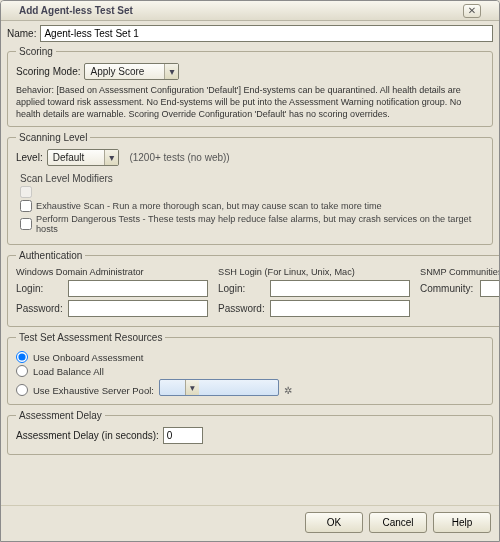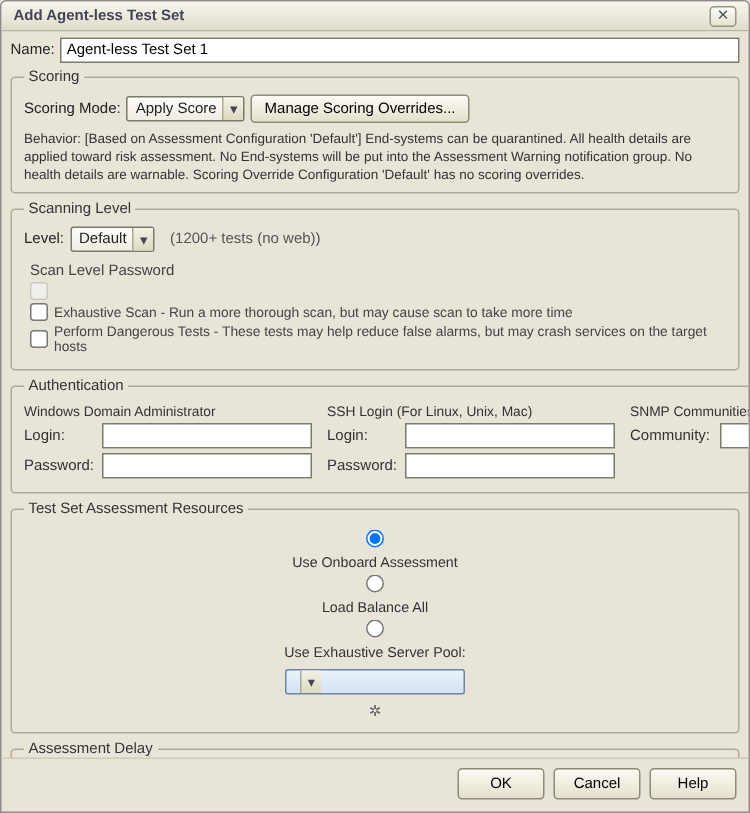--- a/index.html
+++ b/index.html
@@ -18,21 +18,21 @@
       height: 542px;
       background: #e8e4d8;
       border: 1px solid #8b8b8b;
       border-radius: 4px 4px 0 0;
       display: flex;
       flex-direction: column;
     }
     .titlebar {
       background: linear-gradient(#f8f6ee, #e0dccc);
       border-bottom: 1px solid #b8b4a4;
-      padding: 4px 8px;
+      padding: 4px 18px;
       display: flex;
       align-items: center;
       justify-content: space-between;
       border-radius: 3px 3px 0 0;
       height: 20px;
     }
     .titlebar .title { font-weight: bold; color: #445; }
     .titlebar .closebox {
       width: 18px; height: 14px;
       border: 1px solid #9a9684;
@@ -79,21 +79,21 @@
     .combo {
       display: inline-flex;
       align-items: center;
       border: 1px solid #7b7b6b;
       background: linear-gradient(#fdfdfb,#efece0);
       border-radius: 2px;
       height: 17px;
       padding: 0 0 0 5px;
       cursor: pointer;
     }
-    .combo .combo-txt { padding-right: 4px; }
+    .combo .combo-txt { padding-right: 20px; }
     .combo .combo-arrow {
       width: 14px; height: 15px;
       border-left: 1px solid #aaa796;
       display: flex; align-items:center; justify-content:center;
       color: #445;
       background: linear-gradient(#f3f1e7,#dedabf);
     }
     .combo.blue { background: linear-gradient(#eaf2fb,#d3e3f5); border-color:#6d86a8; min-width:120px; }
     .behavior { font-size: 9px; color: #333; line-height: 1.35; margin-top:4px; }
     .modifiers-box {
@@ -104,21 +104,21 @@
     .chk-row { display:flex; align-items:center; gap:4px; margin:2px 0; font-size:9.2px; color:#444; }
     .chk-row.disabled { color:#9a9a8c; }
     input[type=checkbox] { width:12px; height:12px; margin:0; }
     .auth-cols { display:flex; gap:10px; }
     .auth-col { flex:1; }
     .auth-col .hdr { color:#333; margin-bottom:3px; font-size:9.2px; white-space:nowrap; }
     .auth-row { display:flex; align-items:center; gap:4px; margin-bottom:3px; }
     .auth-row label { width:48px; text-align:left; color:#333; }
     .auth-row input[type=text] { flex:1; min-width:60px; }
     .auth-row.community label { width:56px; }
-    .radio-row { display:flex; align-items:center; gap:5px; margin:2px 0; color:#333; font-size:9.5px;flex-direction:column; }
+    .radio-row { display:flex; align-items:flex-end; gap:5px; margin:2px 0; color:#333; font-size:9.5px; }
     input[type=radio] { width:12px; height:12px; margin:0; }
     .radio-row.with-combo { gap:5px; }
     .settings-icon { font-size:10px; color:#666; cursor:pointer; }
     .delay-input { width:40px; }
     .button-bar {
       display:flex; justify-content:flex-end; gap:6px;
       padding: 6px 8px 8px 0;
       border-top: 1px solid #cfcab5;
     }
     .button-bar .btn { min-width:58px; height:21px; }
@@ -144,37 +144,36 @@
 
 
     <fieldset>
       <legend>Scoring</legend>
       <div class="row">
         <span>Scoring Mode:</span>
         <span class="combo">
           <span class="combo-txt">Apply Score</span>
           <span class="combo-arrow">▾</span>
         </span>
-        <button class="btn">Manage Scoring Overrides...</button>
       </div>
       <div class="behavior">Behavior: [Based on Assessment Configuration 'Default'] End-systems can be quarantined. All health details are applied toward risk assessment. No End-systems will be put into the Assessment Warning notification group. No health details are warnable. Scoring Override Configuration 'Default' has no scoring overrides.</div>
     </fieldset>
 
     <fieldset>
       <legend>Scanning Level</legend>
       <div class="row">
         <span>Level:</span>
         <span class="combo">
           <span class="combo-txt">Default</span>
           <span class="combo-arrow">▾</span>
         </span>
         <span class="paren">(1200+ tests (no web))</span>
       </div>
       <div class="modifiers-box">
-        <div class="modifiers-title">Scan Level Password</div>
+        <div class="modifiers-title">Scan Level Modifiers</div>
         <div class="chk-row disabled">
           <input type="checkbox" disabled="" style="">
         </div>
         <div class="chk-row">
           <input type="checkbox" style="">
           <span>Exhaustive Scan - Run a more thorough scan, but may cause scan to take more time</span>
         </div>
         <div class="chk-row">
           <input type="checkbox" style="">
           <span>Perform Dangerous Tests - These tests may help reduce false alarms, but may crash services on the target hosts</span>

